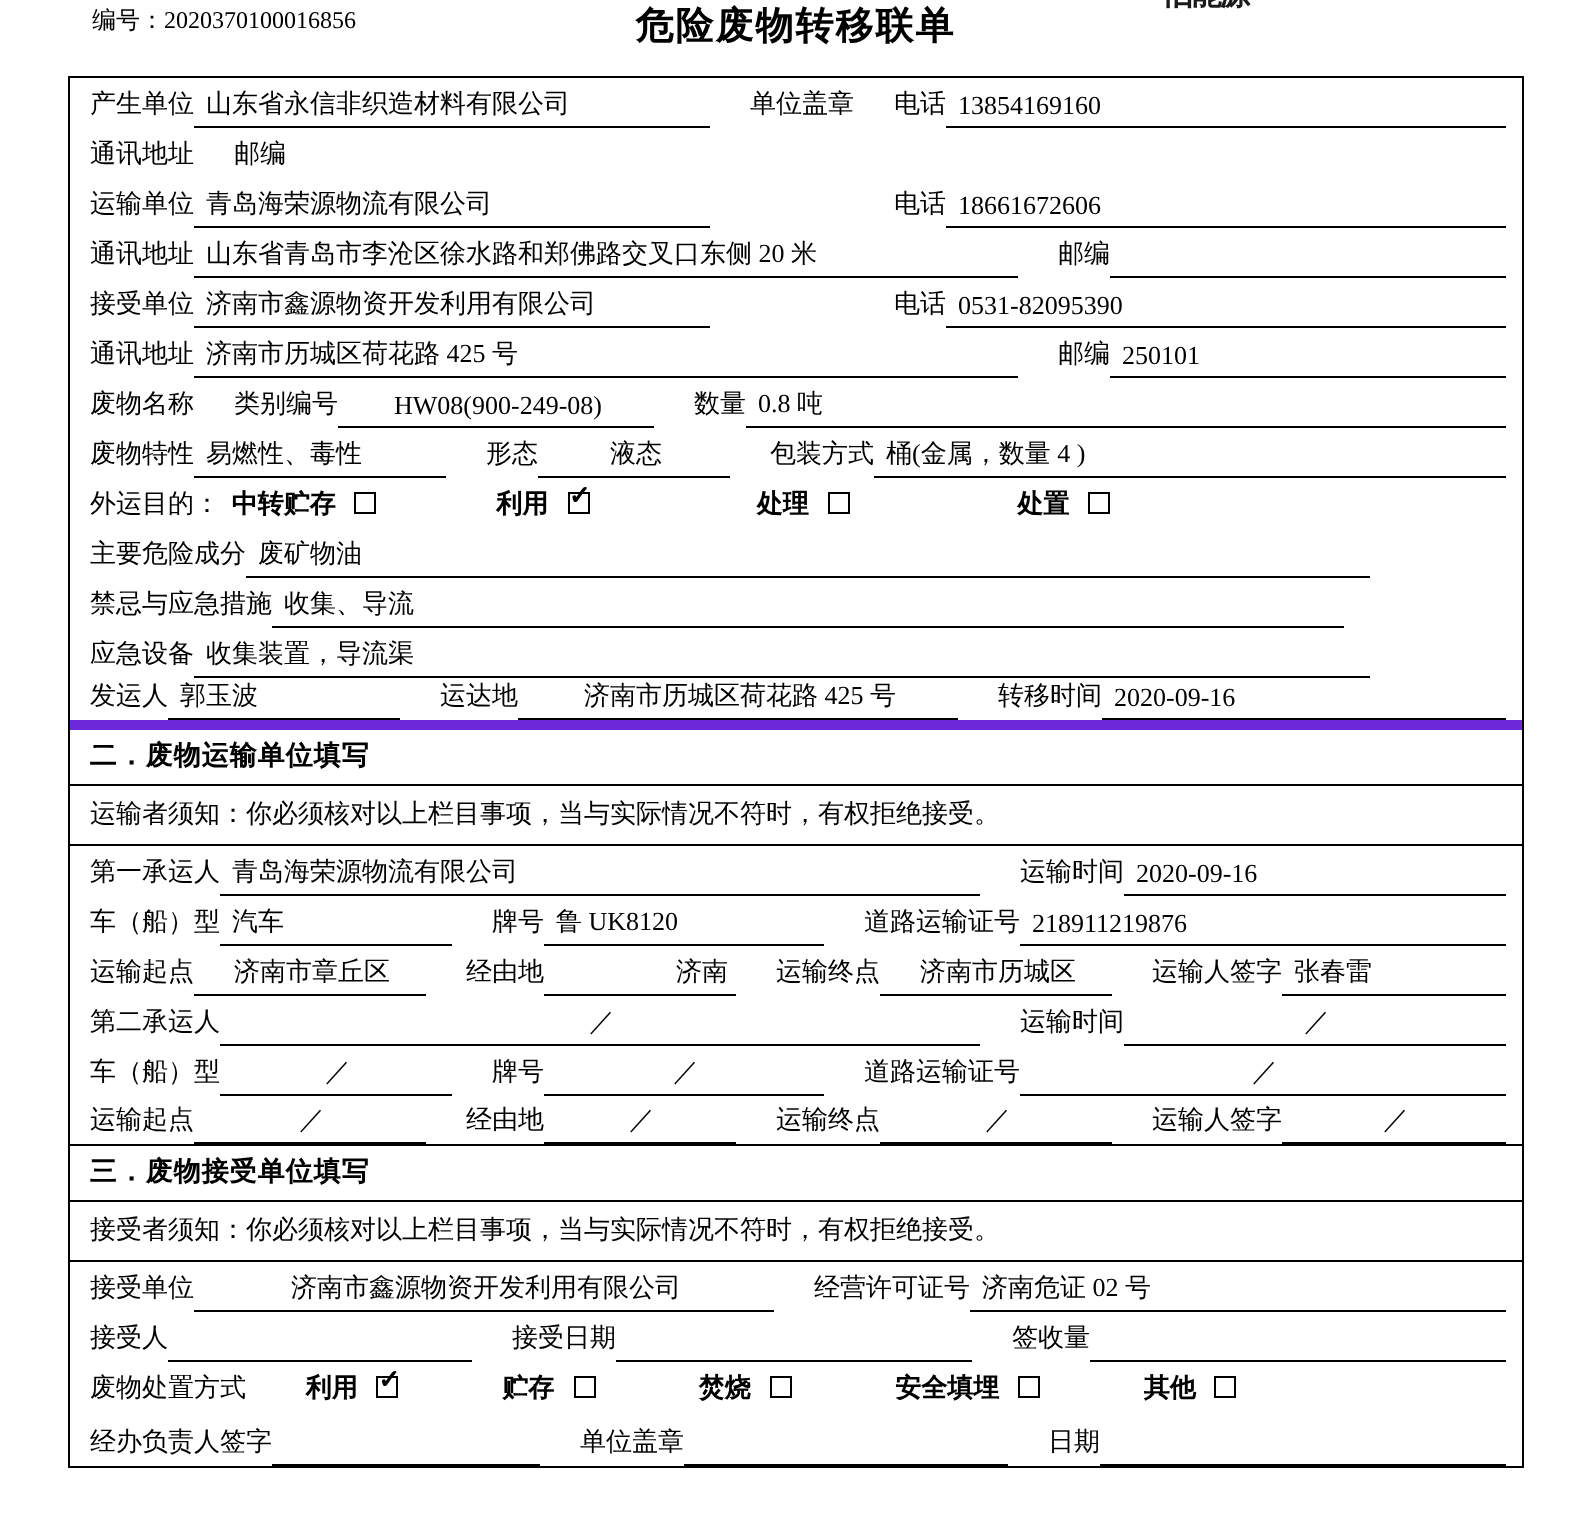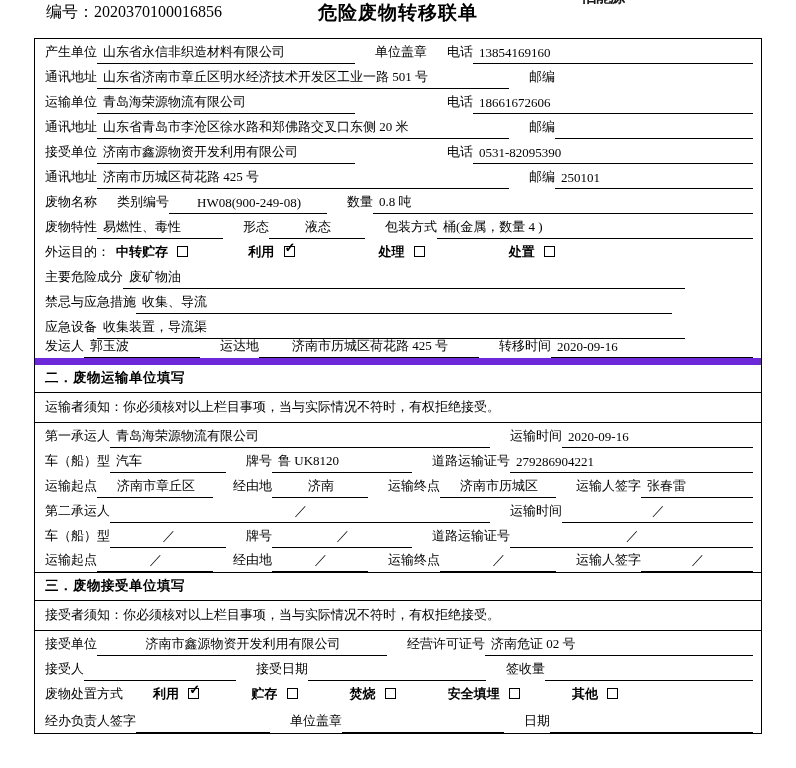--- a/index.html
+++ b/index.html
@@ -19,21 +19,21 @@
   .page { position: relative; width: 796px; height: 768px; }
 
   
   .top-row {
     position: relative;
     height: 34px;
   }
   .doc-code {
     position: absolute;
     left: 46px; top: 2px;
-    font-size: 16px;
+    font-size: 12px;
     white-space: nowrap;
   }
   .doc-title {
     position: absolute;
     left: 0; right: 0; top: 0;
     text-align: center;
     font-size: 19px;
     font-weight: bold;
     letter-spacing: 1px;
   }
@@ -139,21 +139,20 @@
       <div class="val" style="width:258px">山东省永信非织造材料有限公司</div>
       <div class="gap l"></div>
       <div class="lbl">单位盖章</div>
       <div class="gap l"></div>
       <div class="lbl">电话</div>
       <div class="val grow">13854169160</div>
     </div>
 
     <div class="row">
       <div class="lbl">通讯地址</div>
-      <div class="val" style="width:412px">山东省济南市章丘区明水经济技术开发区工业一路 501 号</div>
       <div class="gap l"></div>
       <div class="lbl">邮编</div>
     </div>
 
     <div class="row">
       <div class="lbl">运输单位</div>
       <div class="val" style="width:258px">青岛海荣源物流有限公司</div>
       <div class="gap l"></div>
       <div class="lbl" style="visibility:hidden">单位盖章</div>
       <div class="gap l"></div>
@@ -244,21 +243,21 @@
       <div class="val" style="width:536px">收集、导流</div>
       <div class="spacer"></div>
     </div>
 
     <div class="row">
       <div class="lbl">应急设备</div>
       <div class="val" style="width:588px">收集装置，导流渠</div>
       <div class="spacer"></div>
     </div>
 
-    <div class="row" style="border-bottom:7px solid #6d28d9;height:26px">
+    <div class="row" style="border-bottom:5px solid #6d28d9;height:26px">
       <div class="lbl">发运人</div>
       <div class="val" style="width:116px">郭玉波</div>
       <div class="gap l"></div>
       <div class="lbl">运达地</div>
       <div class="val" style="width:220px;text-align:center">济南市历城区荷花路 425 号</div>
       <div class="gap l"></div>
       <div class="lbl">转移时间</div>
       <div class="val grow">2020-09-16</div>
     </div>
 
@@ -277,29 +276,29 @@
     </div>
 
     <div class="row">
       <div class="lbl">车（船）型</div>
       <div class="val" style="width:116px">汽车</div>
       <div class="gap l"></div>
       <div class="lbl">牌号</div>
       <div class="val" style="width:140px">鲁 UK8120</div>
       <div class="gap l"></div>
       <div class="lbl">道路运输证号</div>
-      <div class="val grow">279286904221</div>
+      <div class="val grow">218911219876</div>
     </div>
 
     <div class="row">
       <div class="lbl">运输起点</div>
       <div class="val" style="width:116px;text-align:center">济南市章丘区</div>
       <div class="gap l"></div>
       <div class="lbl">经由地</div>
-      <div class="val" style="width:96px;text-align:center">济南</div>
+      <div class="val" style="width:96px;text-align:right">济南</div>
       <div class="gap l"></div>
       <div class="lbl">运输终点</div>
       <div class="val" style="width:116px;text-align:center">济南市历城区</div>
       <div class="gap l"></div>
       <div class="lbl">运输人签字</div>
       <div class="val grow">张春雷</div>
     </div>
 
     <div class="row">
       <div class="lbl">第二承运人</div>

